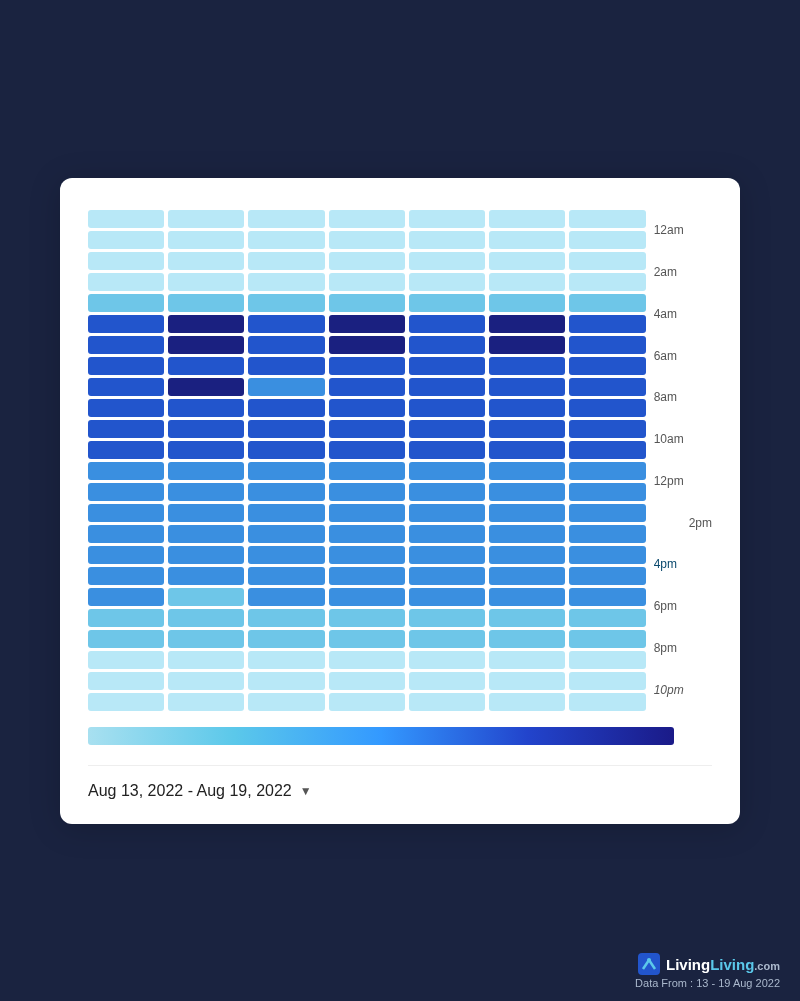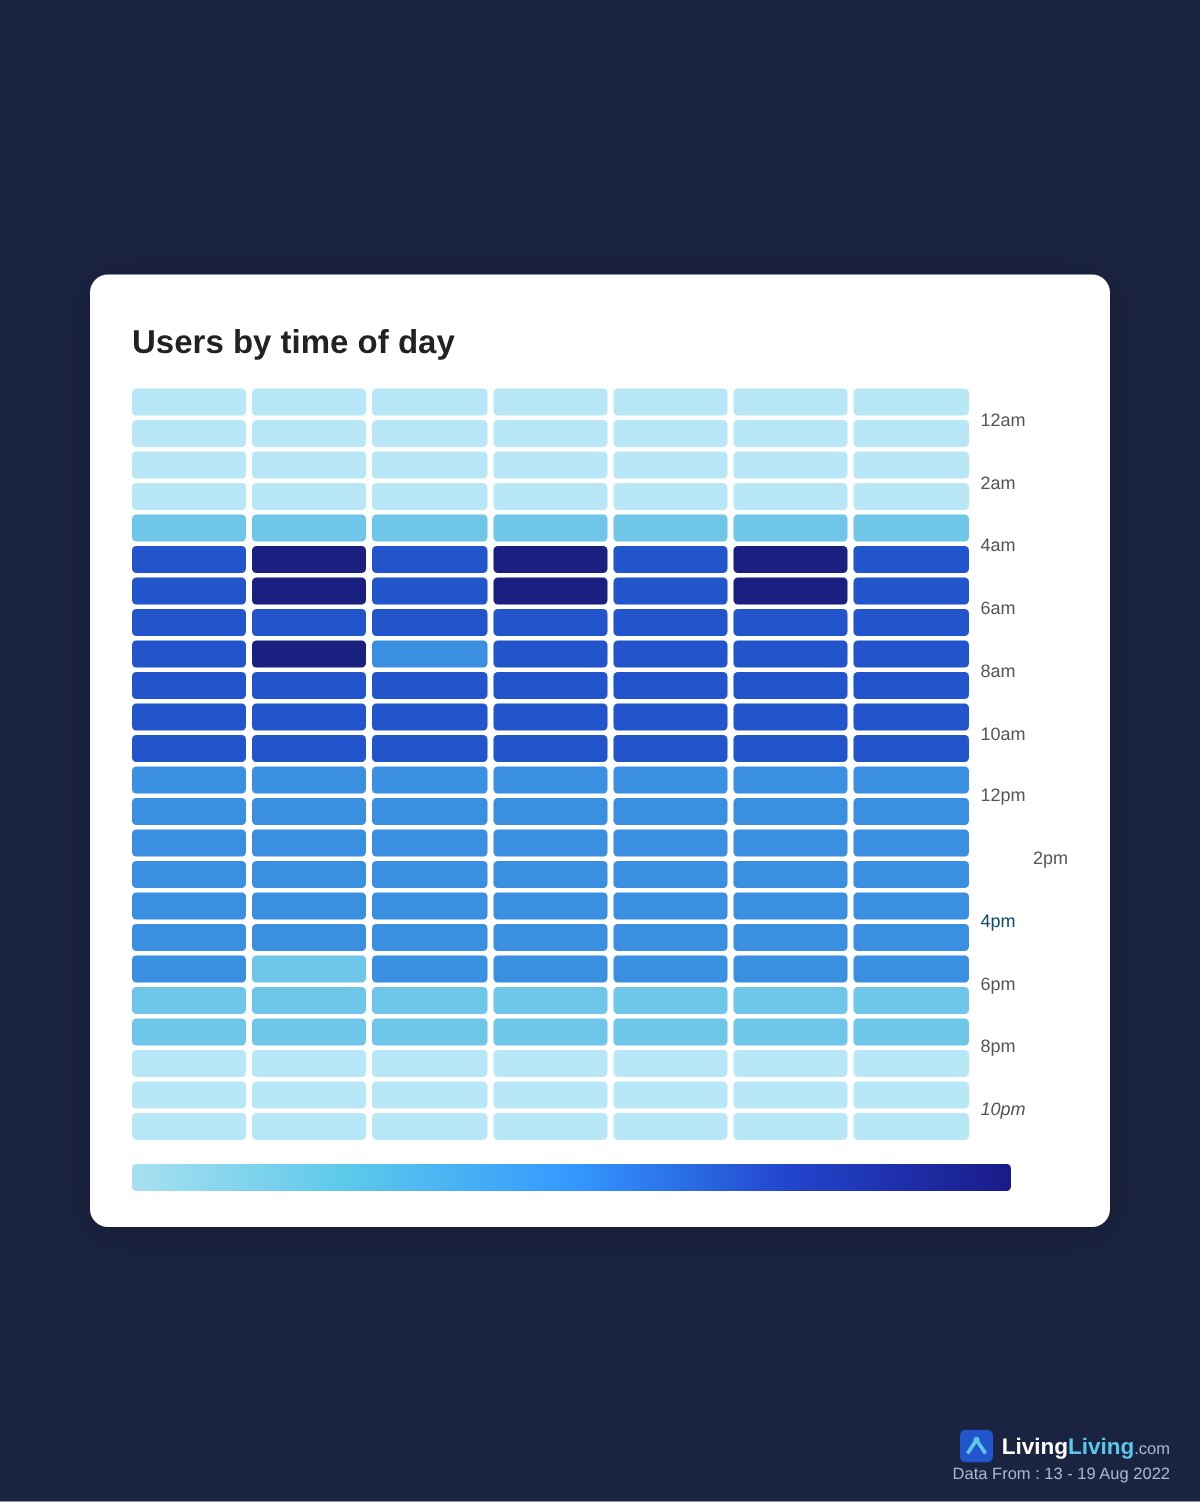--- a/index.html
+++ b/index.html
@@ -131,21 +131,20 @@
     }
     .logo-icon {
       width: 22px;
       height: 22px;
     }
   </style>
 </head>
 <body>
 
 <div class="card">
-  <div class="card-title">Users by time of day</div>
   <div class="heatmap-container">
     <div class="heatmap-grid" id="heatmap-grid">
         <div class="heatmap-row">
           <div class="heatmap-cell" style="background: rgb(184, 232, 247);"></div>
           <div class="heatmap-cell" style="background: rgb(184, 232, 247);"></div>
           <div class="heatmap-cell" style="background: rgb(184, 232, 247);"></div>
           <div class="heatmap-cell" style="background: rgb(184, 232, 247);"></div>
           <div class="heatmap-cell" style="background: rgb(184, 232, 247);"></div>
           <div class="heatmap-cell" style="background: rgb(184, 232, 247);"></div>
           <div class="heatmap-cell" style="background: rgb(184, 232, 247);"></div>
@@ -369,27 +368,31 @@
         <div style="font-size: 12px; color: rgb(85, 85, 85); height: 39px; display: flex; align-items: center; margin-left: 35px;">2pm</div>
         <div style="font-size: 12px; color: #0c4a6e; height: 39px; display: flex; align-items: center;">4pm</div>
         <div style="font-size: 12px; color: rgb(85, 85, 85); height: 39px; display: flex; align-items: center;">6pm</div>
         <div style="font-size: 12px; color: rgb(85, 85, 85); height: 39px; display: flex; align-items: center;">8pm</div>
         <div style="font-size: 12px; color: rgb(85, 85, 85); height: 39px; display: flex; align-items: center; font-style: italic;">10pm</div>
       </div>
   </div>
   <div class="legend-container">
     <div class="legend-bar"></div>
   </div>
+  <div class="date-range-row">
+    <span>Aug 13, 2022 - Aug 19, 2022</span>
+    <span class="date-range-arrow">▼</span>
+  </div>
 </div>
 
 <div class="footer">
   <div class="footer-logo">
     <svg class="logo-icon" viewBox="0 0 22 22" fill="none" xmlns="http://www.w3.org/2000/svg">
       <rect width="22" height="22" rx="4" fill="#2255cc"></rect>
       <path d="M5 16 L11 7 L17 16" stroke="#5bc8ea" stroke-width="2.5" fill="none" stroke-linejoin="round"></path>
       <circle cx="11" cy="7" r="2" fill="#5bc8ea"></circle>
     </svg>
     <span class="footer-logo-text">
-      Living<span>Living</span><span style="font-size:11px;color:#aab8cc;font-weight:400">.com</span>
+      Living<span>Living</span><span style="font-size:11px;color:#aab8cc;font-weight:700">.com</span>
     </span>
   </div>
   <div class="footer-sub">Data From : 13 - 19  Aug 2022</div>
 </div>
 
 </body></html>

